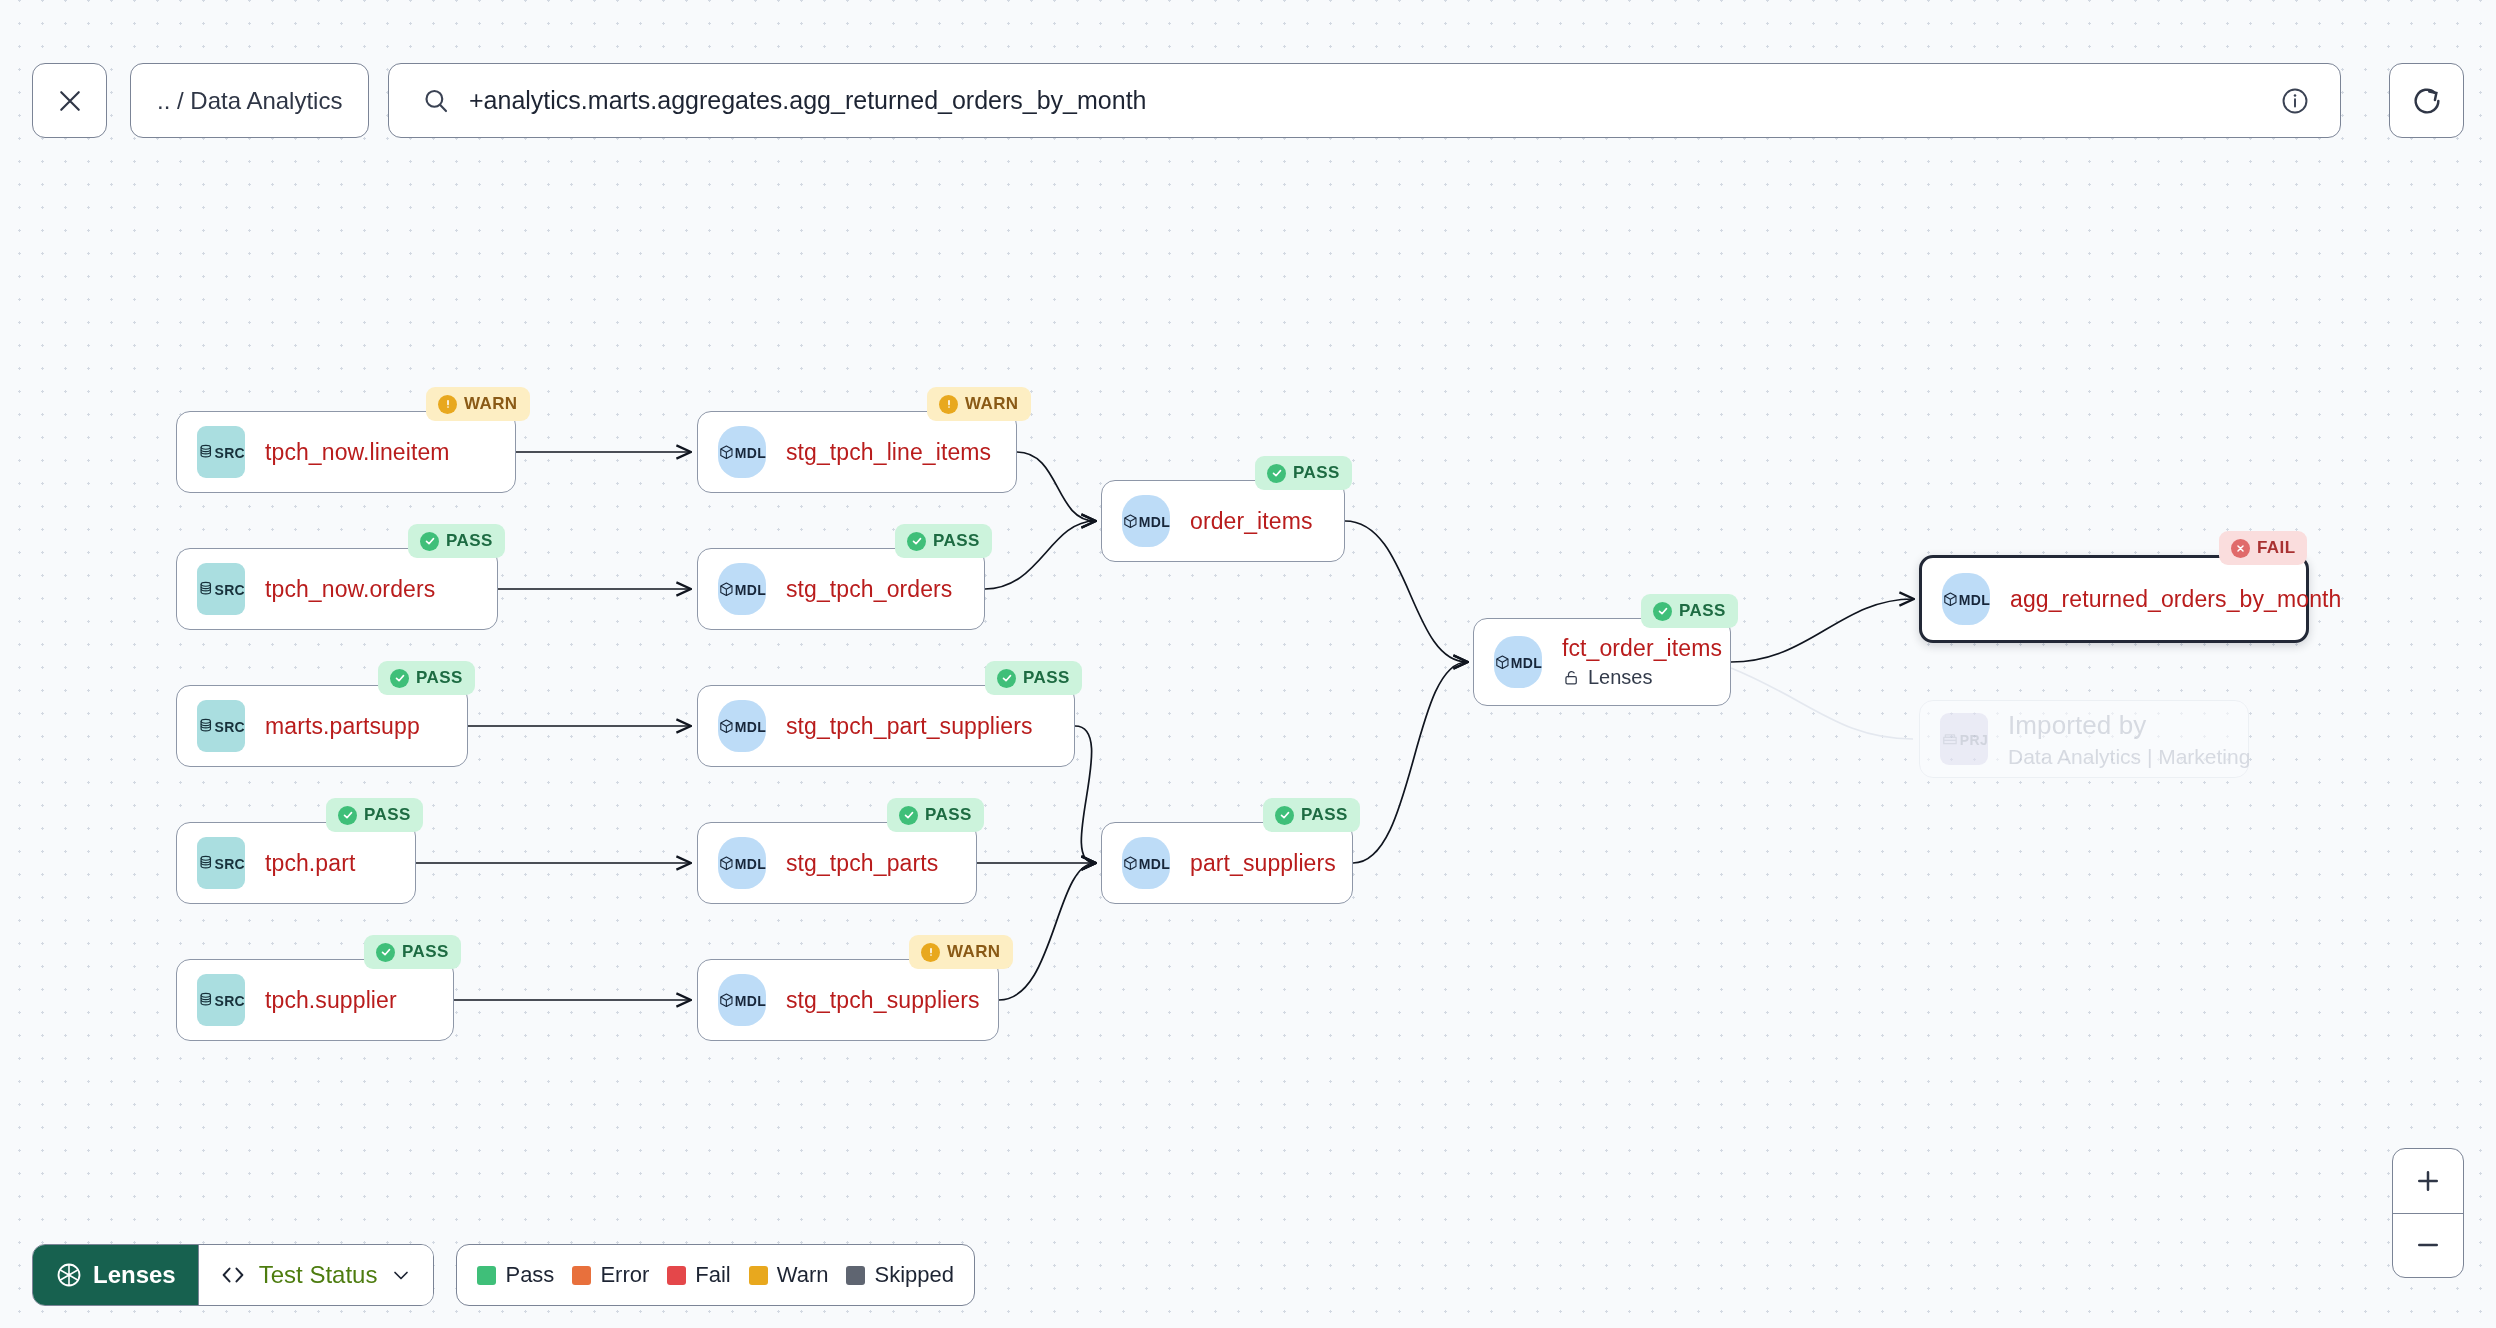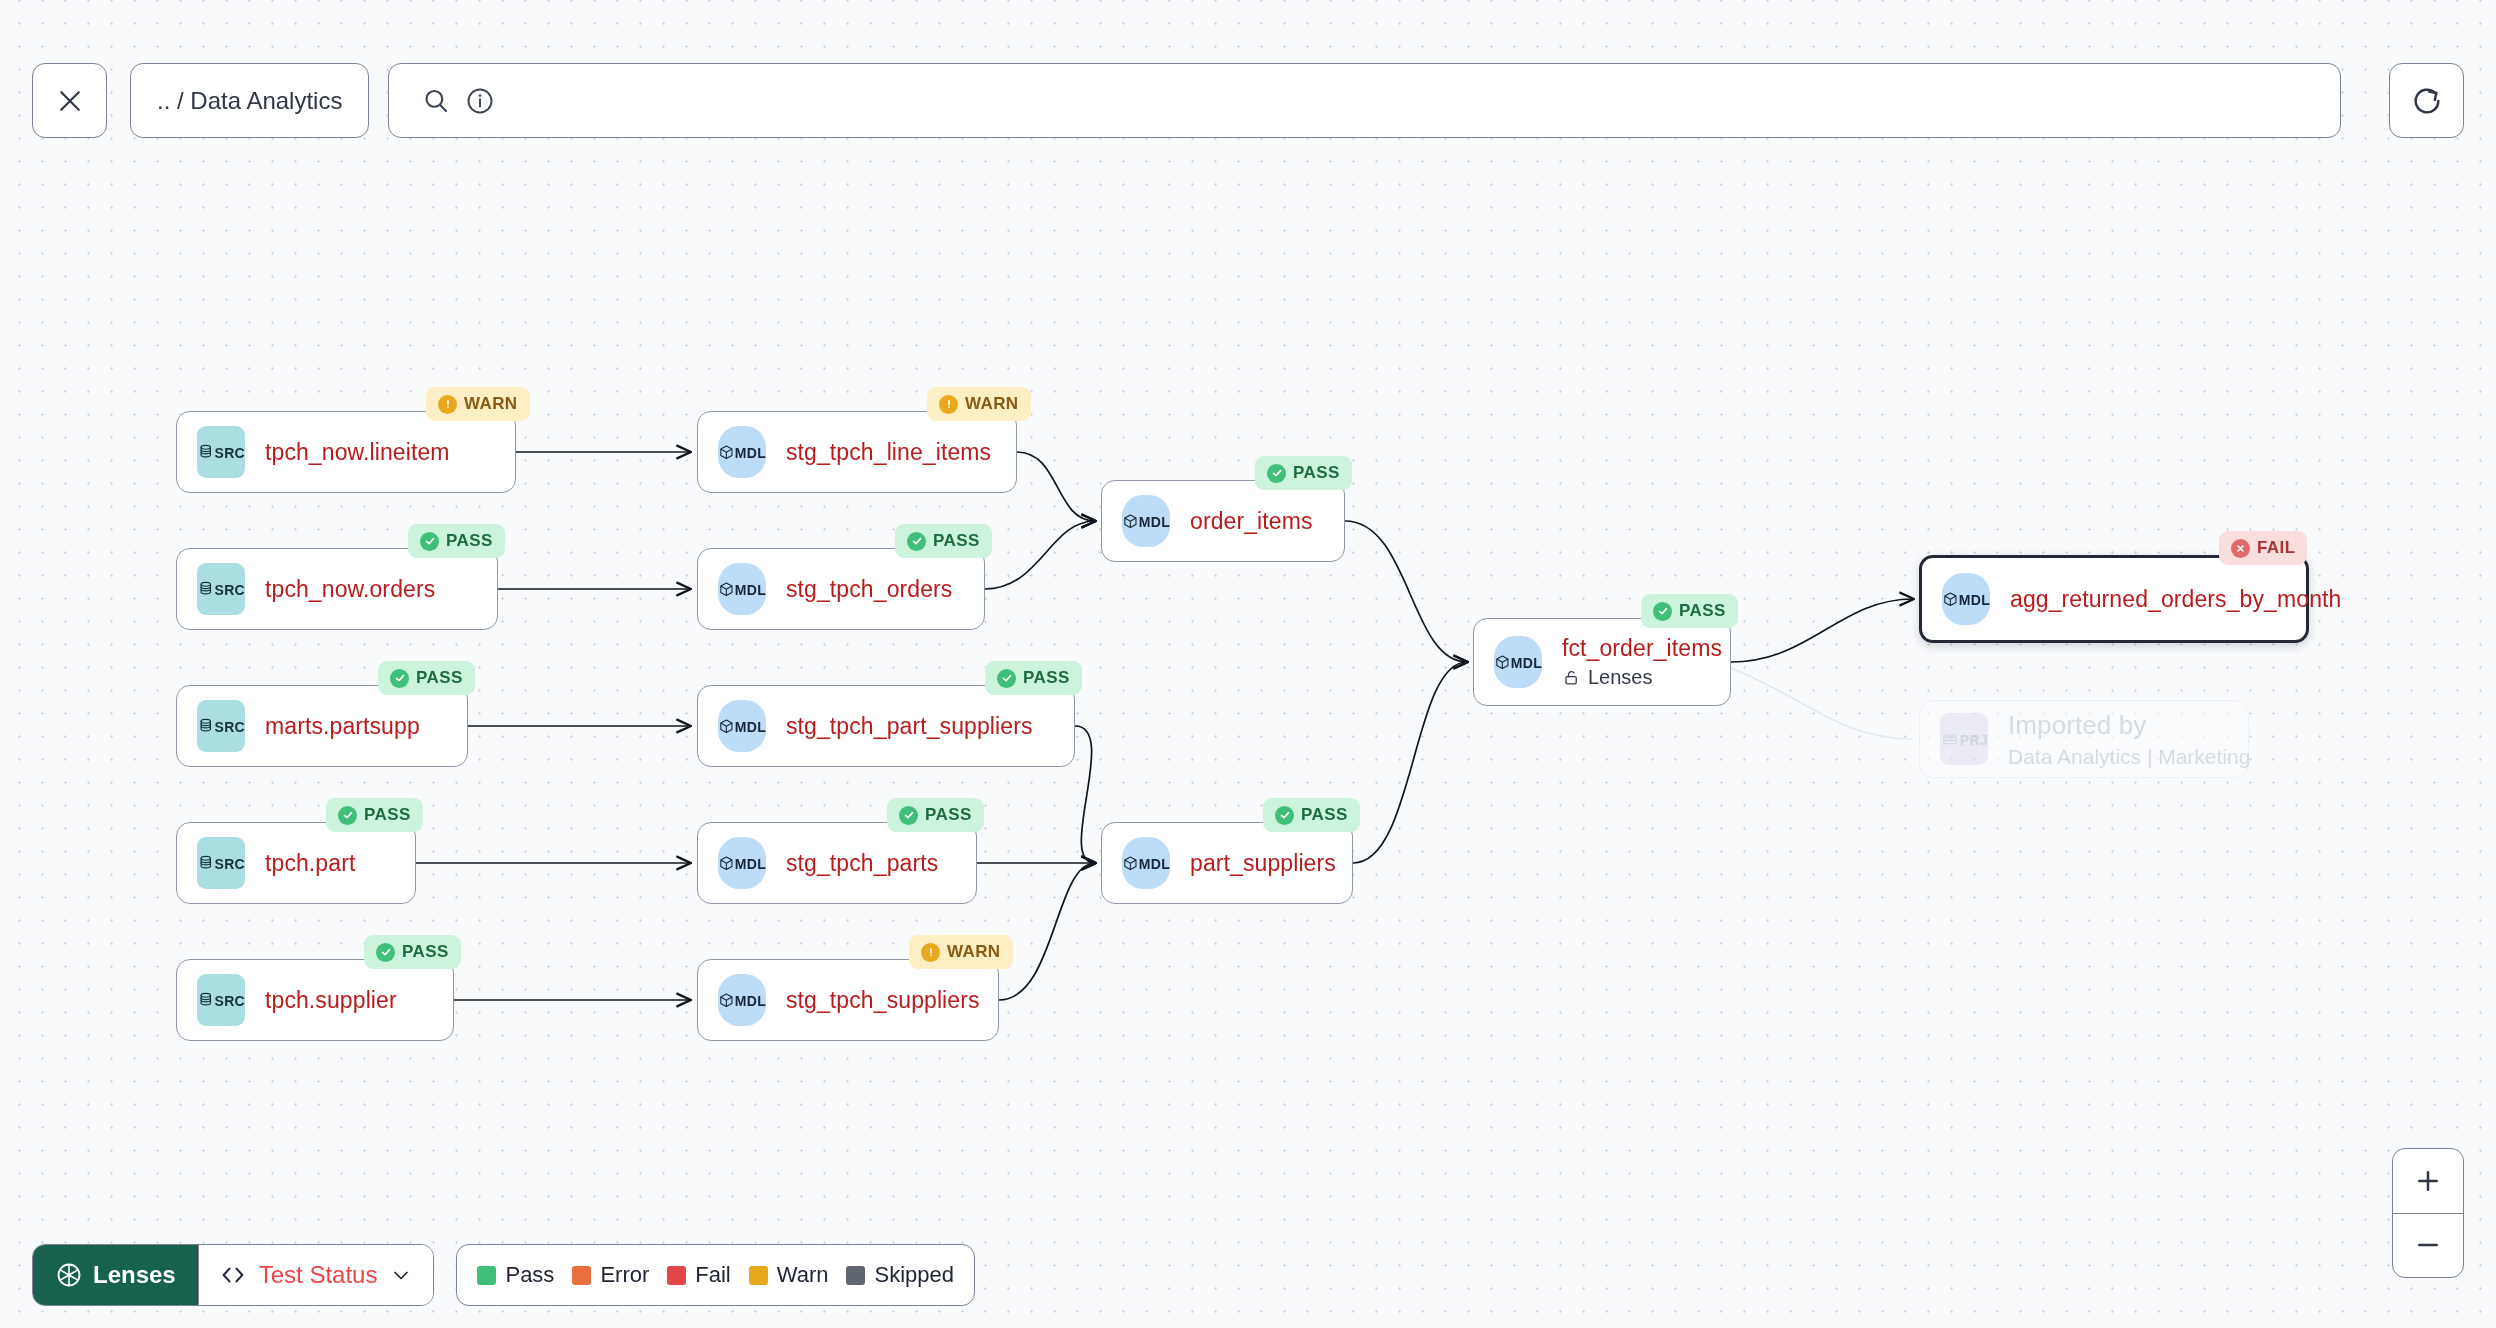--- a/index.html
+++ b/index.html
@@ -124,21 +124,21 @@
 
   
   #bottom-bar { position: absolute; left: 32px; bottom: 22px; display: flex; gap: 22px; z-index: 40; align-items: stretch; }
   #lens-group { display: flex; height: 62px; border-radius: 13px; overflow: hidden; border: 1.6px solid #7b8496; }
   #lenses-btn {
     background: #17614f; color: #ffffff;
     display: flex; align-items: center; gap: 10px;
     padding: 14px 22px; font-size: 24px; font-weight: 600;
   }
   #test-status-btn {
-    background: #ffffff; color: #ef4444;
+    background: #ffffff; color: #4d7c0f;
     display: flex; align-items: center; gap: 12px;
     padding: 0 20px; font-size: 24px;
     border-left: 1.6px solid #7b8496;
   }
   #legend {
     height: 62px; background: #ffffff;
     border: 1.6px solid #7b8496; border-radius: 13px;
     display: flex; align-items: center; gap: 18px;
     padding: 0 20px;
   }
@@ -547,20 +547,21 @@
     <span>.. / Data Analytics</span>
   </div>
 
   <div class="tb-btn" id="search-wrap">
     <span id="search-icon-box">
       <svg class="ico" width="30" height="30" viewBox="0 0 24 24" fill="none" stroke="#3a4253" stroke-width="1.7" stroke-linecap="round">
         <circle cx="10.7" cy="10.3" r="6.3"></circle>
           <path d="M15.4 15.2 L20 20"></path>
       </svg>
     </span>
+    <input id="search-value" value="+analytics.marts.aggregates.agg_returned_orders_by_month" placeholder="Search lineage" style="">
     <span id="info-icon-btn">
       <svg class="ico" width="32" height="32" viewBox="0 0 24 24" fill="none" stroke="#3a4253" stroke-width="1.45">
         <circle cx="12" cy="12" r="8.6"></circle>
         <path d="M12 10.6 V16.2" stroke-linecap="round"></path>
         <circle cx="12" cy="7.9" r=".95" fill="#3a4253" stroke="none"></circle>
       </svg>
     </span>
   </div>
 
   <div class="tb-btn" id="refresh-btn">

